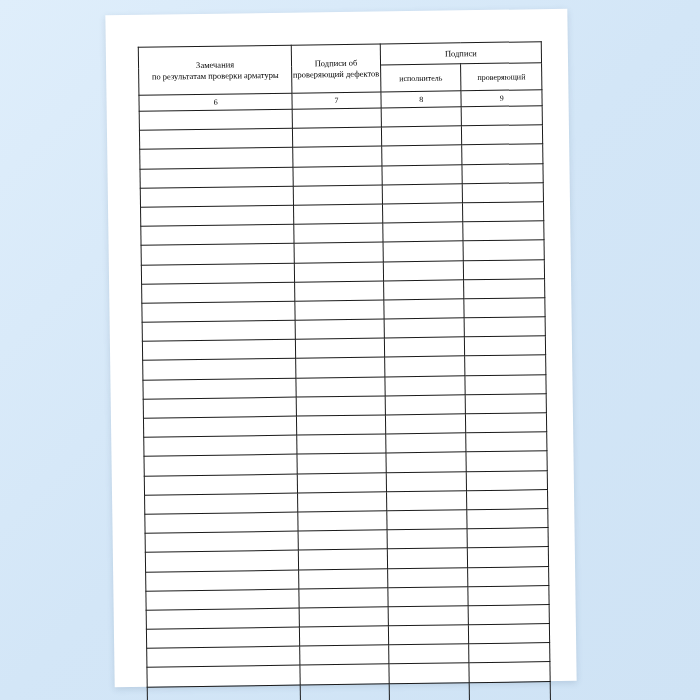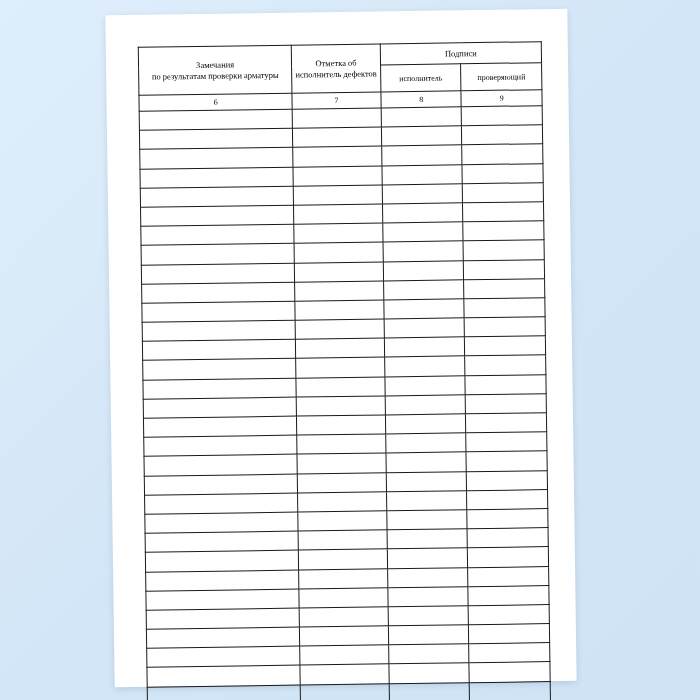--- a/index.html
+++ b/index.html
@@ -101,22 +101,22 @@
           <col class="col-c">
           <col class="col-d">
         </colgroup>
         <thead>
           <tr>
             <th class="hdr-main" rowspan="2">
               <span>Замечания</span>
               <span>по результатам проверки арматуры</span>
             </th>
             <th class="hdr-main" rowspan="2">
-              <span>Отметка об</span>
-              <span>исполнитель дефектов</span>
+              <span>Подписи об</span>
+              <span>проверяющий дефектов</span>
             </th>
             <th class="hdr-group" colspan="2">Подписи</th>
           </tr>
           <tr>
             <th class="hdr-sub">исполнитель</th>
             <th class="hdr-sub">проверяющий</th>
           </tr>
           <tr class="numrow">
             <td>6</td>
             <td>7</td>

